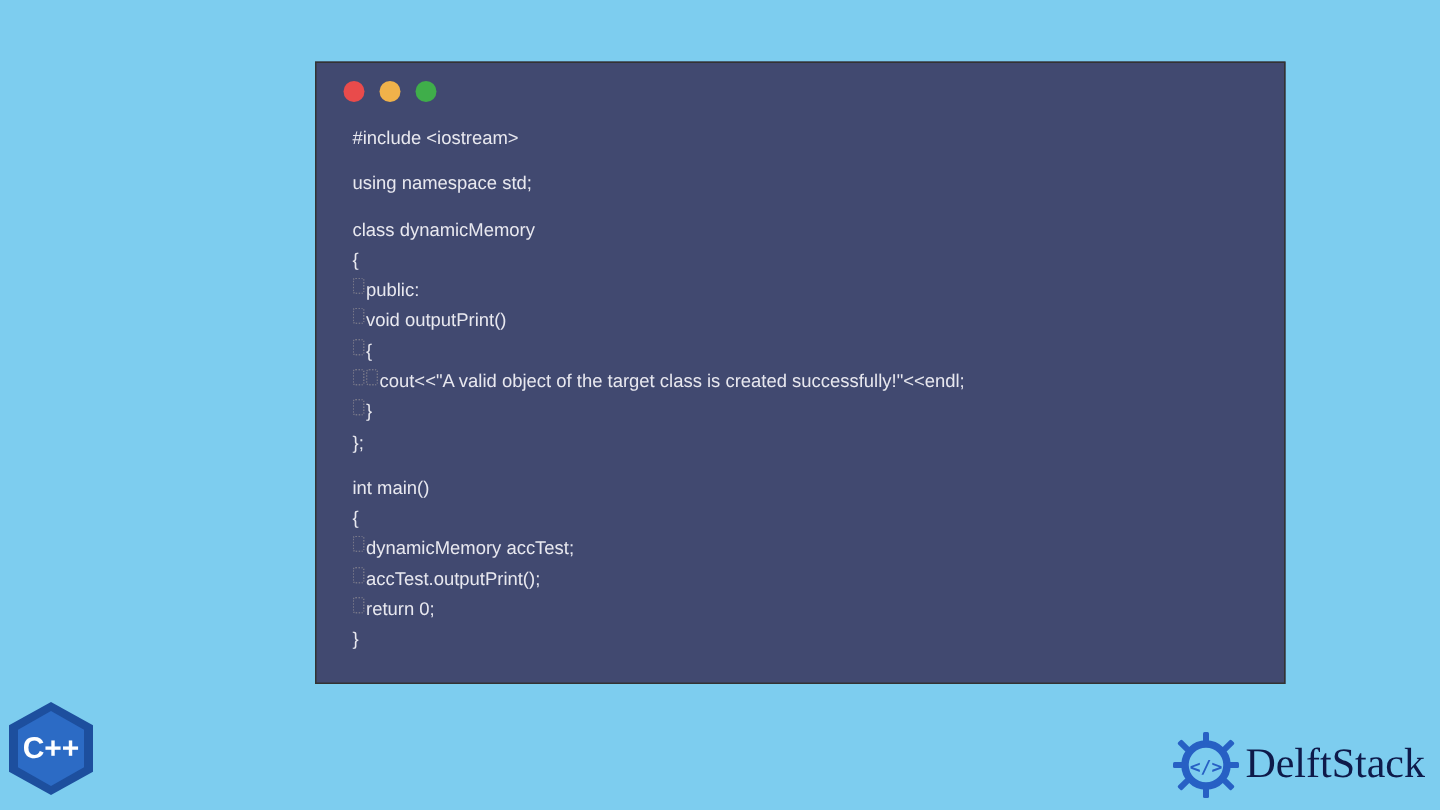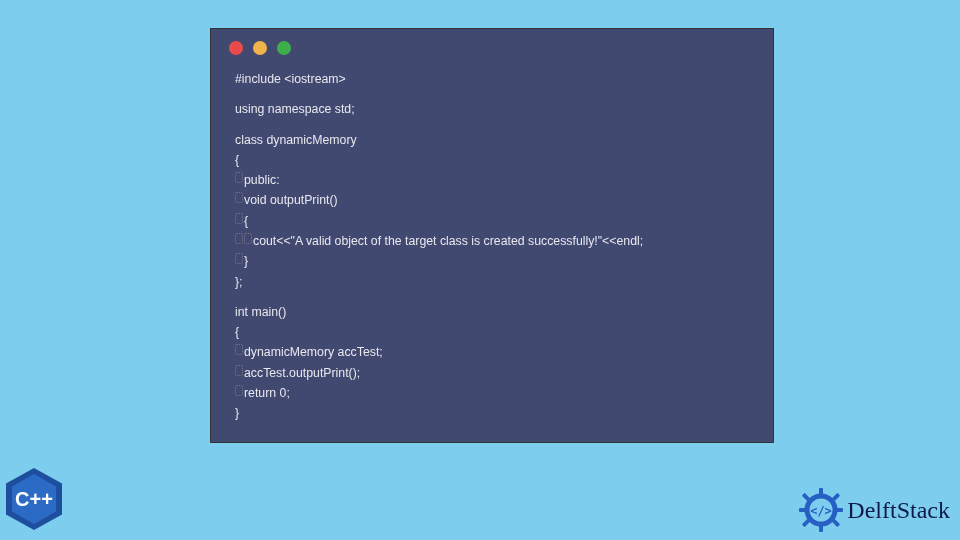--- a/index.html
+++ b/index.html
@@ -7,22 +7,22 @@
       width: 960px;
       height: 540px;
       background: #7dcdef;
       font-family: Arial, Helvetica, sans-serif;
       position: relative;
       overflow: hidden;
     }
     .code-window {
       position: absolute;
       left: 210px;
-      top: 28px;
-      width: 564px;
+      top: 41px;
+      width: 647px;
       background: #414970;
       border: 1px solid #333;
       padding: 0 0 14px 0;
     }
     .titlebar {
       display: flex;
       align-items: center;
       gap: 10px;
       padding: 12px 14px 8px 18px;
     }
@@ -75,21 +75,21 @@
     .delft {
       position: absolute;
       right: 10px;
       bottom: 8px;
       display: flex;
       align-items: center;
       gap: 4px;
     }
     .delft-text {
       color: #0e1a4a;
-      font-size: 24px;
+      font-size: 28px;
       font-weight: 500;
       font-family: Georgia, serif;
     }
     .gear {
       width: 44px;
       height: 44px;
       position: relative;
     }
     .gear svg { width: 100%; height: 100%; }
     .ph { display: inline-block; width: 8px; text-align: center; color: #aab; border: 1px dotted #778; border-radius: 2px; font-size: 9px; height: 11px; line-height: 10px; vertical-align: 1px; margin-right: 1px; }

